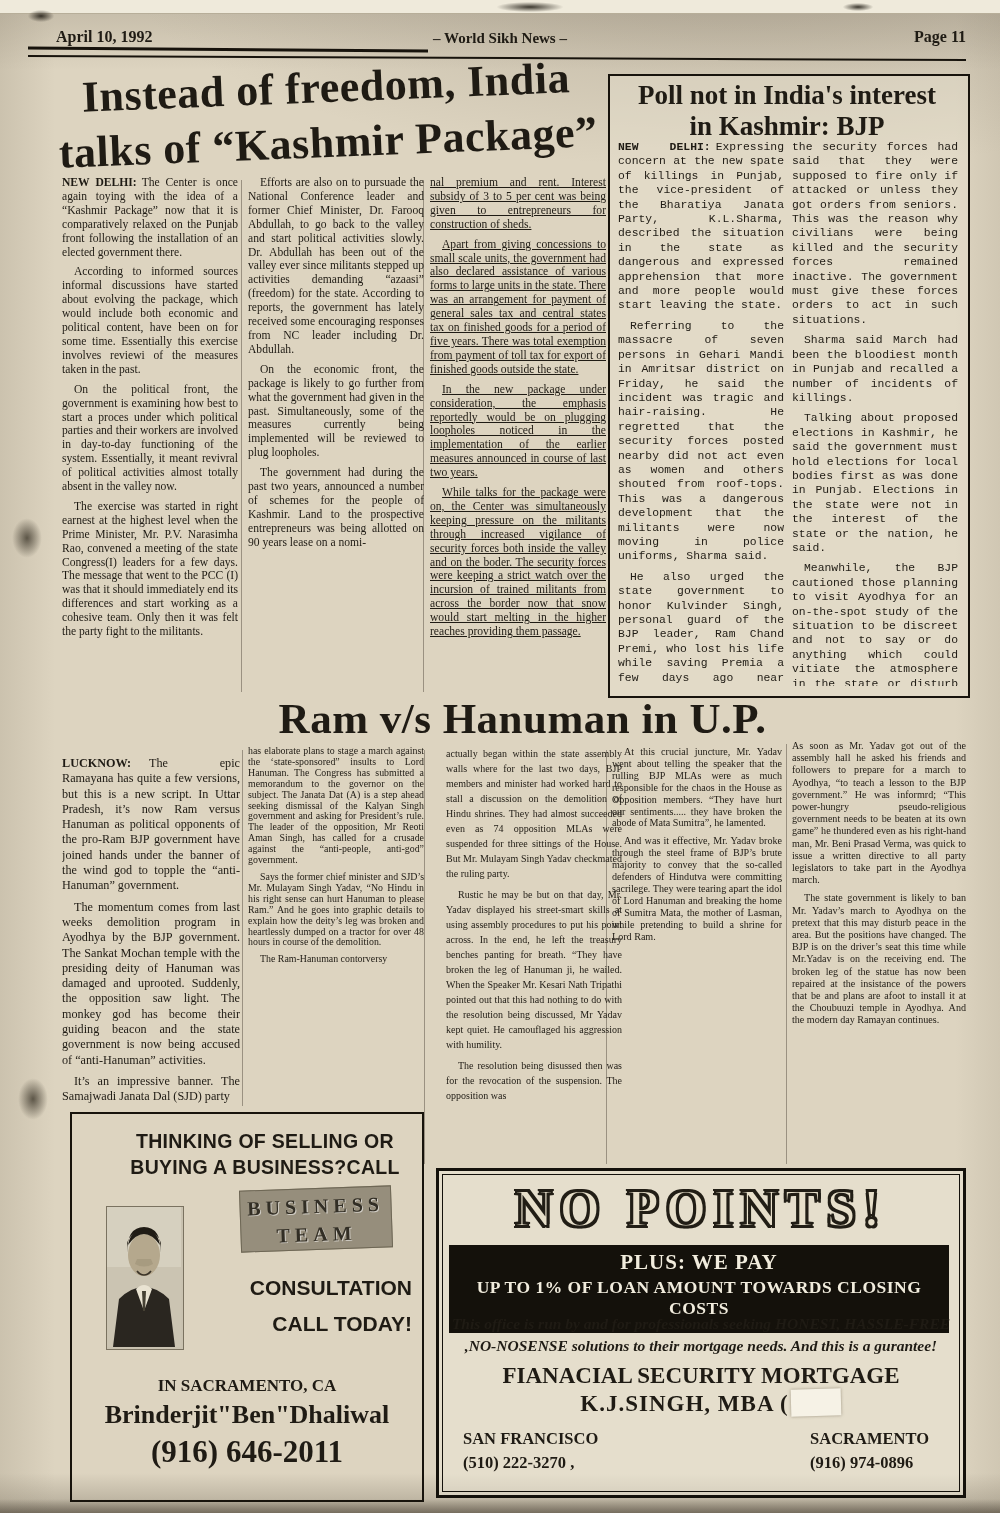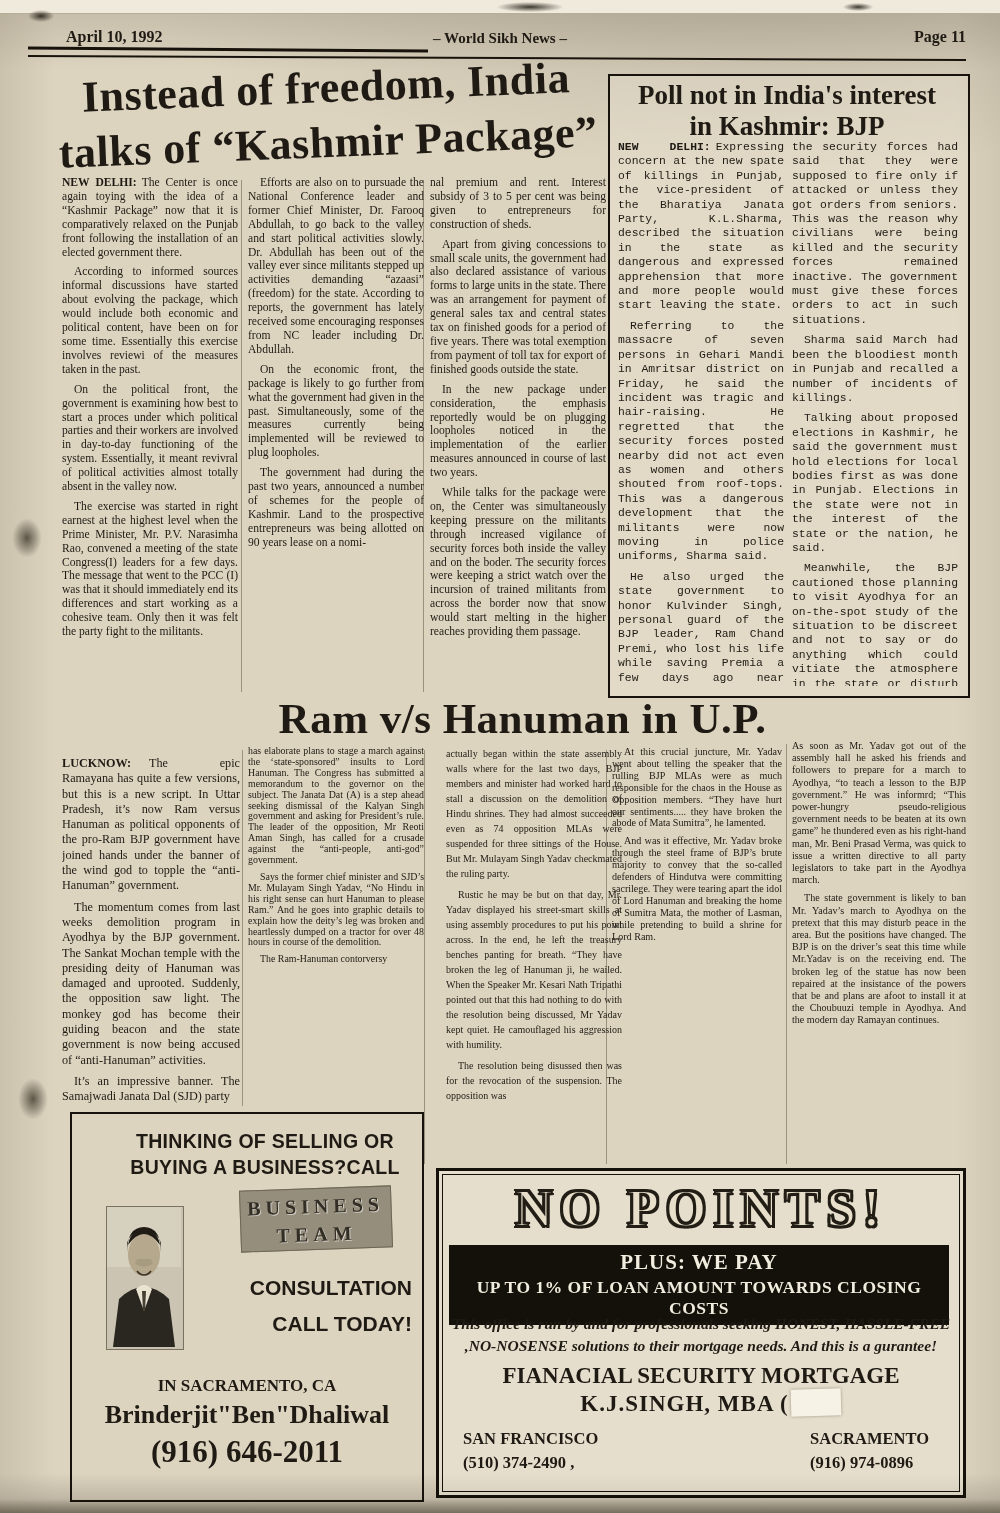--- a/index.html
+++ b/index.html
@@ -27,21 +27,21 @@
   .bjp-box{left:608px;top:74px;width:358px;height:620px;border:2.5px solid #17130c;background:rgba(236,229,213,.35);}
   .bjp-headline{left:0;top:6px;width:100%;text-align:center;font-weight:bold;font-size:27px;line-height:31px;}
   .ram-headline{left:250px;top:694px;width:545px;text-align:center;font-weight:bold;font-size:43px;letter-spacing:.5px;}
   
   .col{position:absolute;text-align:justify;overflow:hidden;hyphens:auto;}
   .col p{margin:0 0 6px;text-indent:12px;}
   .col p.lead{text-indent:0;}
   .dateline{font-weight:bold;margin-right:5px;}
   .dateline.wide{margin-right:18px;}
   .k-col{width:176px;top:176px;height:524px;font-size:11.6px;line-height:13.9px;}
-  .kc1{left:62px;} .kc2{left:248px;} .kc3{left:430px;}
+  .kc1{left:62px;} .kc2{left:248px;} .kc3{left:430px;text-decoration:underline;}
   .b-col{width:166px;top:140px;height:546px;font-size:11.4px;line-height:14.4px;font-family:Liberation Mono, monospace;}
   .bc1{left:618px;} .bc2{left:792px;}
   .r-col{top:746px;height:420px;}
   .rc1{left:62px;top:756px;width:178px;height:352px;font-size:12.2px;line-height:15.3px;}
   .rc2{left:248px;width:176px;font-size:9.9px;line-height:10.9px;}
   .rc3{left:446px;width:176px;font-size:10px;line-height:15px;}
   .rc4{left:612px;width:170px;font-size:10.1px;line-height:11.9px;}
   .rc5{left:792px;top:740px;width:174px;height:428px;font-size:10.1px;line-height:12.2px;}
   .vrule{position:absolute;width:1px;background:rgba(45,38,26,.38);}
   
@@ -55,21 +55,21 @@
   .ad-biz .loc{left:0;top:262px;width:100%;text-align:center;font-family:"Liberation Serif",serif;font-weight:bold;font-size:17px;}
   .ad-biz .name{left:0;top:286px;width:100%;text-align:center;font-family:"Liberation Serif",serif;font-weight:bold;font-size:26px;}
   .ad-biz .phone{left:0;top:320px;width:100%;text-align:center;font-family:"Liberation Serif",serif;font-weight:bold;font-size:31px;}
   .photo{left:34px;top:92px;width:76px;height:142px;border:1px solid #7a7260;background:#c9c2b0;}
   
   .ad-mort{left:436px;top:1168px;width:530px;height:330px;border:3px solid #14110b;background:rgba(240,234,219,.45);box-sizing:border-box;}
   .ad-mort .inner{position:absolute;left:3px;top:3px;right:3px;bottom:3px;border:1.5px solid #14110b;}
   .nopoints{left:0;top:8px;width:100%;text-align:center;font-weight:bold;font-size:52px;letter-spacing:7px;
             color:#e7dfca;-webkit-text-stroke:2px #221e16;
             text-shadow:-2px -2px 0 #221e16,2px -2px 0 #221e16,-2px 2px 0 #221e16,2px 2px 0 #221e16;}
-  .band{left:10px;top:74px;width:500px;background:#14110b;color:#f1ecdd;text-align:center;padding:5px 0 6px;}
+  .band{left:10px;top:74px;width:500px;background:#14110b;color:#f1ecdd;text-align:center;padding:5px 0 14px;}
   .band .b1{font-weight:bold;font-size:21px;letter-spacing:1px;}
   .band .b2{font-weight:bold;font-size:17.5px;letter-spacing:.5px;margin-top:2px;}
   .pitch{left:0;top:142px;width:100%;text-align:center;font-style:italic;font-weight:bold;font-size:15.5px;line-height:22px;}
   .company{left:0;top:192px;width:100%;text-align:center;font-weight:bold;font-size:23px;}
   .principal{left:0;top:220px;width:100%;text-align:center;font-weight:bold;font-size:23px;letter-spacing:1px;}
   .patch{left:352px;top:218px;width:50px;height:27px;background:#f6f2e6;box-shadow:0 0 3px rgba(120,110,90,.7);transform:rotate(-1.5deg);}
   .office{font-weight:bold;font-size:16.5px;line-height:24px;}
   .o1{left:24px;top:256px;}
   .o2{right:34px;top:256px;text-align:left;}
 </style>
@@ -79,21 +79,21 @@
 <div class="page">
 
   <div class="abs top-strip"></div>
   <div class="abs blob" style="left:497px;top:2px;width:66px;height:10px;"></div>
   <div class="abs blob" style="left:843px;top:3px;width:30px;height:8px;"></div>
   <div class="abs blob" style="left:28px;top:10px;width:26px;height:12px;"></div>
   <div class="abs hole" style="left:12px;top:518px;width:30px;height:40px;"></div>
   <div class="abs hole" style="left:18px;top:1078px;width:30px;height:42px;"></div>
   <div class="abs bottom-shade"></div>
 
-  <span class="abs hdr" style="left:66px;top:28px;text-align:right;">April 10, 1992</span>
+  <span class="abs hdr" style="left:56px;top:28px;text-align:right;">April 10, 1992</span>
   <span class="abs hdr" style="left:0;top:30px;width:1000px;text-align:center;font-size:15px;">– World Sikh News –</span>
   <span class="abs hdr" style="right:34px;top:28px;">Page 11</span>
   <div class="abs rule" style="left:28px;top:48px;width:400px;height:3px;transform:rotate(.4deg);"></div>
   <div class="abs rule" style="left:28px;top:57px;width:938px;height:2px;transform:rotate(.25deg);"></div>
 
   <div class="abs k-headline">
     <div>Instead of freedom, India</div>
     <div>talks of “Kashmir Package”</div>
   </div>
 
@@ -206,21 +206,21 @@
     </div>
     <div class="abs pitch">
       <div>This office is run by and for professionals seeking HONEST, HASSLE-FREE</div>
       <div>,NO-NOSENSE solutions to their mortgage needs. And this is a gurantee!</div>
     </div>
     <div class="abs company">FIANACIAL SECURITY MORTGAGE</div>
     <div class="abs principal">K.J.SINGH, MBA (  N)</div>
     <div class="abs patch"></div>
     <div class="abs office o1">
       <div>SAN FRANCISCO</div>
-      <div>(510) 374-2490 ,</div>
+      <div>(510) 222-3270 ,</div>
     </div>
     <div class="abs office o2">
       <div>SACRAMENTO</div>
       <div>(916) 974-0896</div>
     </div>
   </div>
 
 </div>
 
 </body></html>

